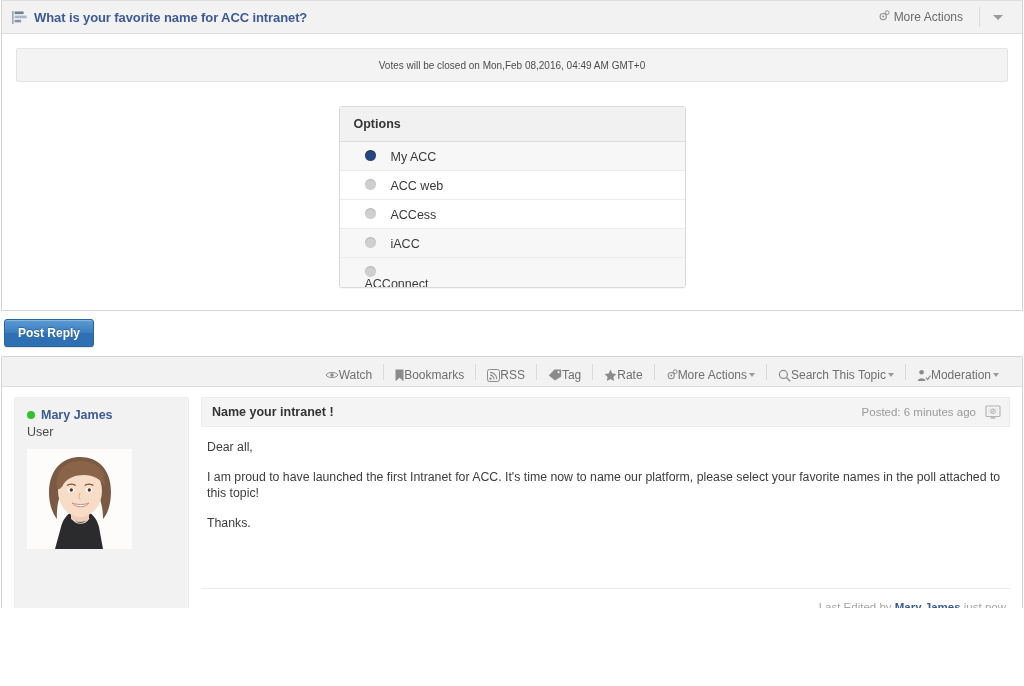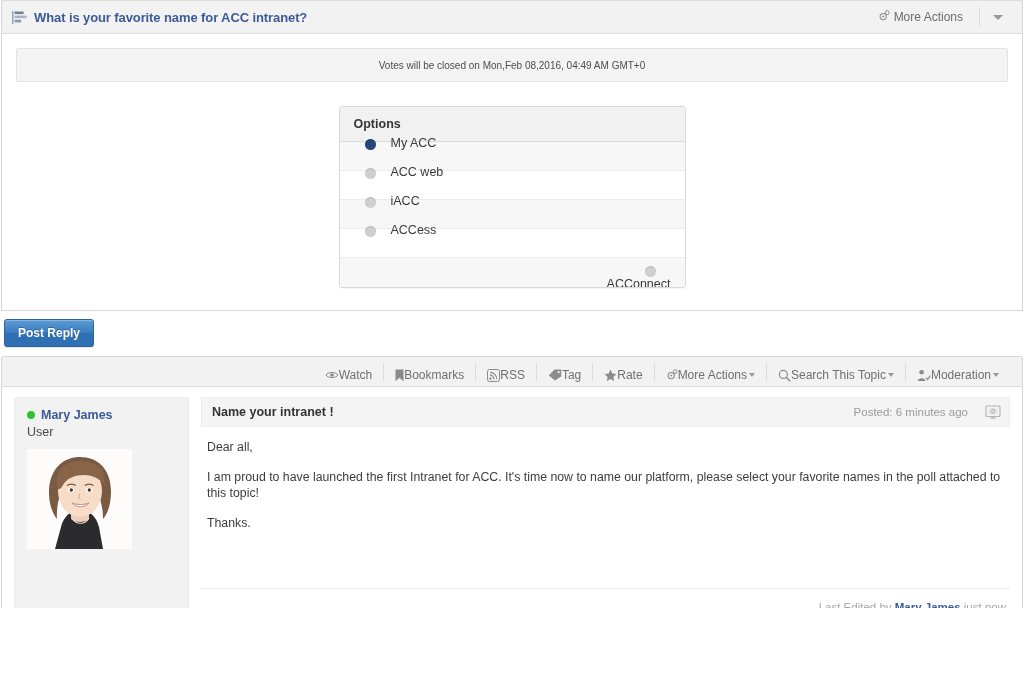--- a/index.html
+++ b/index.html
@@ -64,21 +64,21 @@
     overflow: hidden;
     box-shadow: 0 1px 1px rgba(0,0,0,0.04);
   }
   .options-head {
     background: #f1f1f1;
     border-bottom: 1px solid #dcdcdc;
     font-size: 12.5px; font-weight: bold; color:#353535;
     padding: 10px 14px;
   }
   .opt-row {
-    display:flex; align-items:flex-end;
+    display:flex; align-items:flex-start;
     padding: 8px 14px 20px 25px;
     font-size: 12.5px; color:#3a3a3a;
     border-bottom: 1px solid #ececec;
     height: 29px;
   }
   .opt-row:last-child { border-bottom:none;flex-direction:column; }
   .opt-row.alt { background: #f7f7f7; }
   .opt-row.plain { background: #ffffff; }
   .radio {
     width: 11px; height: 11px; border-radius: 50%;
@@ -157,21 +157,20 @@
   }
   .ustats { margin-top: 14px; font-size: 12.2px; color:#4a4a4a; line-height: 17.5px; }
 
   .post-main { flex:1; margin-left: 12px; display:flex; flex-direction:column; }
   .post-head {
     background: #f4f4f4;
     border: 1px solid #ececec;
     height: 30px;
     display:flex; align-items:center;
     padding: 0 8px 0 10px;
-    gap: 8px;
   }
   .post-subject { font-size: 12.5px; font-weight:bold; color:#333; flex:1; }
   .posted-meta { font-size: 11.5px; color:#9a9a9a; margin-right: 9px; }
   .screen-icon { display:block; }
 
   .post-body { padding: 12px 6px 0 6px; flex:1; }
   .post-body p { margin: 0 0 13px 0; font-size: 12.3px; color:#3d3d3d; line-height: 1.35; }
 
   .post-foot-line { border-top: 1px solid #eaeaea; margin-top: 6px; padding-top: 8px; text-align:right; }
   .edited { font-size: 11.5px; color:#a6a6a6; padding-right: 4px; margin-top: 44px; }
@@ -231,27 +230,27 @@
         <div class="options-head">Options</div>
 
         <div class="opt-row alt">
           <span class="radio checked"></span>
           <span>My ACC</span>
         </div>
         <div class="opt-row plain">
           <span class="radio"></span>
           <span>ACC web</span>
         </div>
+        <div class="opt-row plain">
+          <span class="radio"></span>
+          <span>ACCess</span>
+        </div>
         <div class="opt-row alt">
           <span class="radio"></span>
           <span>iACC</span>
-        </div>
-        <div class="opt-row plain">
-          <span class="radio"></span>
-          <span>ACCess</span>
         </div>
         <div class="opt-row alt">
           <span class="radio"></span>
           <span>ACConnect</span>
         </div>
       </div>
 
 
     </div>
   </div>

